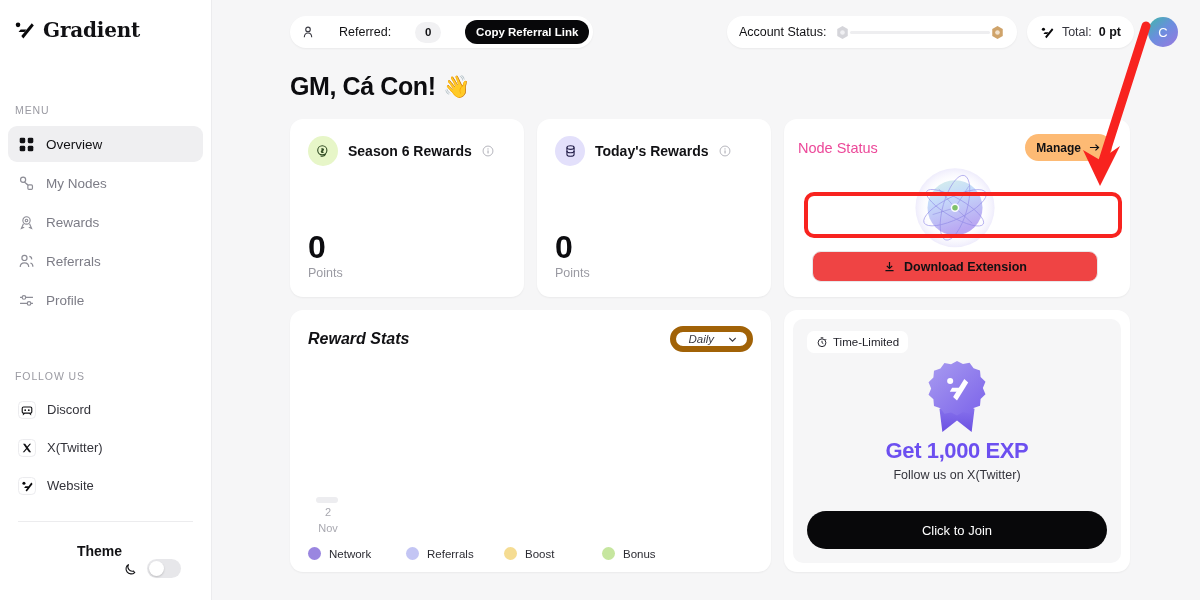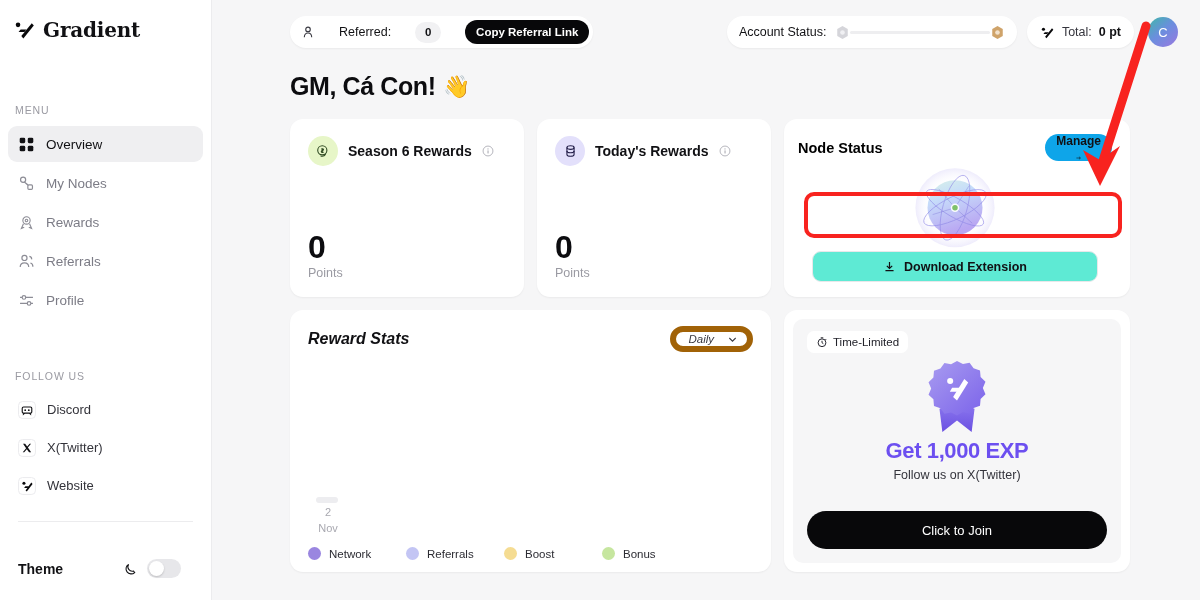--- a/index.html
+++ b/index.html
@@ -47,21 +47,21 @@
     color: #33333a; font-size: 13px; cursor: pointer; margin-bottom: 5px;
   }
   .social-item .sico { width: 18px; height: 18px; flex: 0 0 18px; display: block; }
 
   .divider {
     position: absolute; left: 18px; right: 18px; bottom: 78px;
     height: 1px; background: #ececee;
   }
   .theme-row {
     position: absolute; left: 0; right: 12px; bottom: 22px;
-    display: flex; align-items: center; padding: 0 18px;
+    display: flex; align-items: center; padding: 0 18px; flex-direction: column;
   }
   .theme-label { font-size: 14px; font-weight: 600; color: #111114; }
   .theme-ctrl { margin-left: auto; display: flex; align-items: center; gap: 9px; }
   .moon { width: 16px; height: 16px; display: block; }
   .toggle {
     width: 34px; height: 19px; border-radius: 11px; background: #e7e7ea;
     position: relative; cursor: pointer;
   }
   .toggle::after {
     content: ""; position: absolute; left: 2px; top: 2px;
@@ -145,33 +145,32 @@
   .rc-badge svg { width: 17px; height: 17px; display: block; }
   .rc-title { font-size: 14px; font-weight: 600; color: #111114; }
   .info-ico { width: 12px; height: 12px; display: block; cursor: pointer; }
   .rcard-foot { margin-top: auto; }
   .big-num { font-size: 32px; font-weight: 700; color: #0c0c0f; line-height: 1.05; letter-spacing: -1px; }
   .unit { font-size: 12.5px; color: #9a9aa2; margin-top: 1px; }
 
   
   .node-card { padding: 15px 18px 15px 14px; display: flex; flex-direction: column; }
   .node-head { display: flex; align-items: center; }
-  .node-title { font-size: 14.5px; font-weight: 700; color: #000000; }
+  .node-title { font-size: 14.5px; font-weight: 400; color: #ec4899; }
   .manage-btn {
-    margin-left: auto; background: #0ea5e9; border: none; border-radius: 999px;
+    margin-left: auto; background: #fdba74; border: none; border-radius: 999px;
     height: 27px; padding: 0 11px; display: flex; align-items: center; gap: 7px;
     font-size: 12px; font-weight: 600; color: #111114; cursor: pointer;
     font-family: "Liberation Sans", sans-serif;
-    flex-direction: column;
   }
   .manage-btn svg { width: 13px; height: 13px; display: block; }
   .globe-wrap { flex: 1; display: flex; align-items: center; justify-content: center; }
   .globe { width: 86px; height: 86px; display: block; }
   .dl-btn {
-    border: 1px solid #e8e8ea; background: #5eead4; border-radius: 9px;
+    border: 1px solid #e8e8ea; background: #ef4444; border-radius: 9px;
     height: 31px; display: flex; align-items: center; justify-content: center;
     gap: 8px; font-size: 12.5px; font-weight: 600; color: #111114;
     cursor: pointer; margin: 0 14px; font-family: "Liberation Sans", sans-serif;
   }
   .dl-btn svg { width: 13px; height: 13px; display: block; }
 
   
   .stats-card { padding: 16px 18px 12px 18px; display: flex; flex-direction: column; }
   .stats-head { display: flex; align-items: center; font-style: italic; }
   .stats-title { font-size: 16px; font-weight: 600; color: #111114; }

